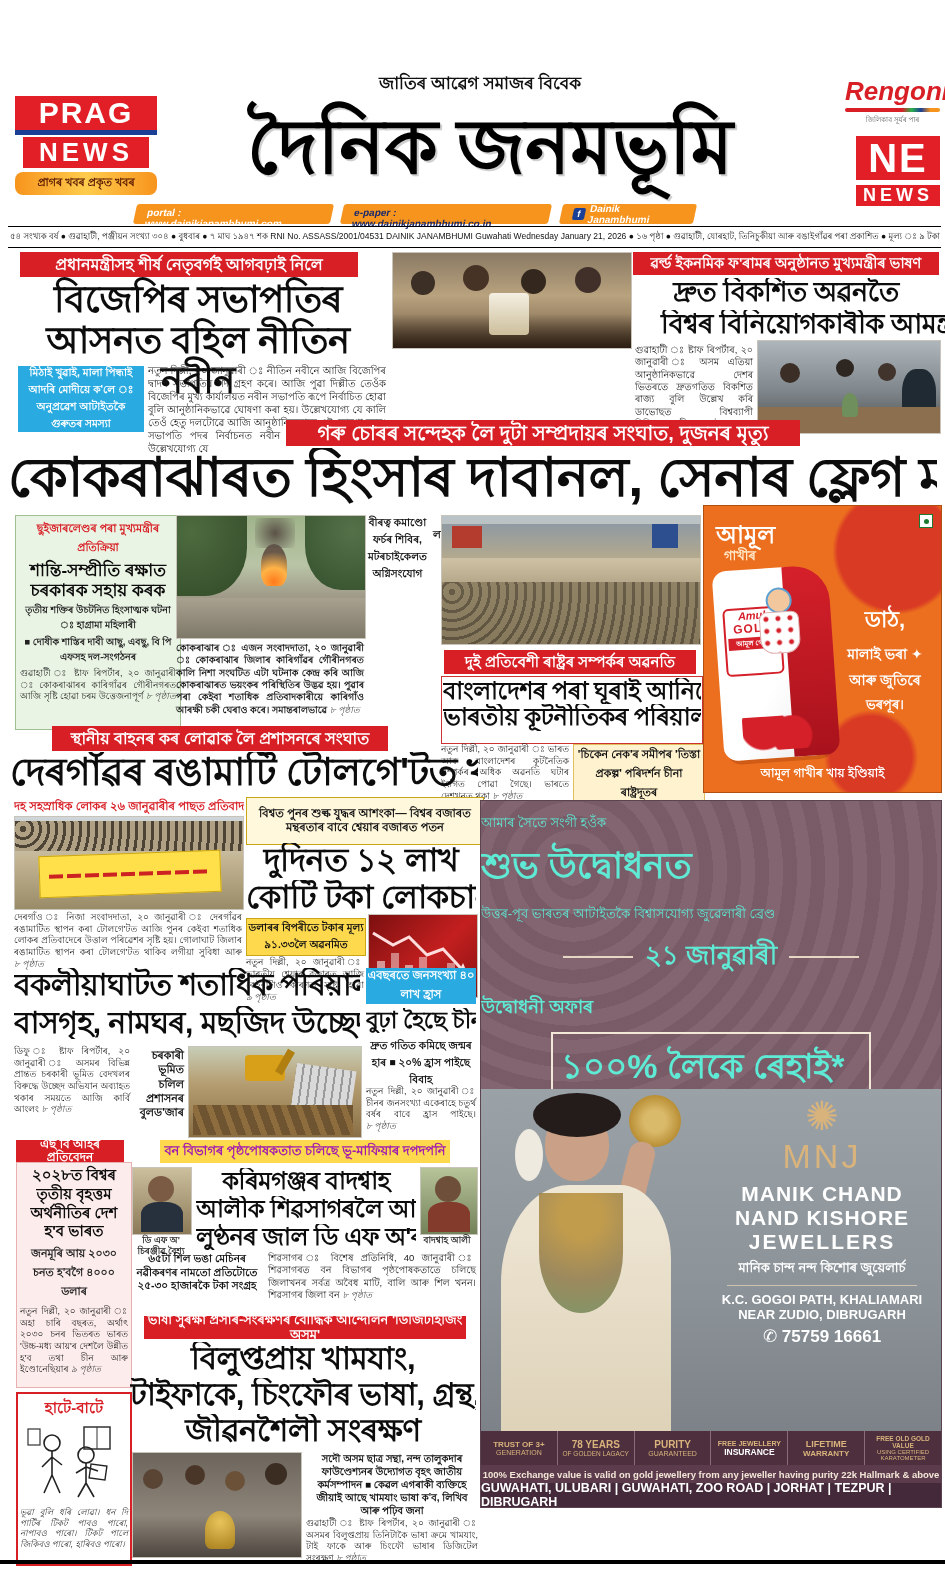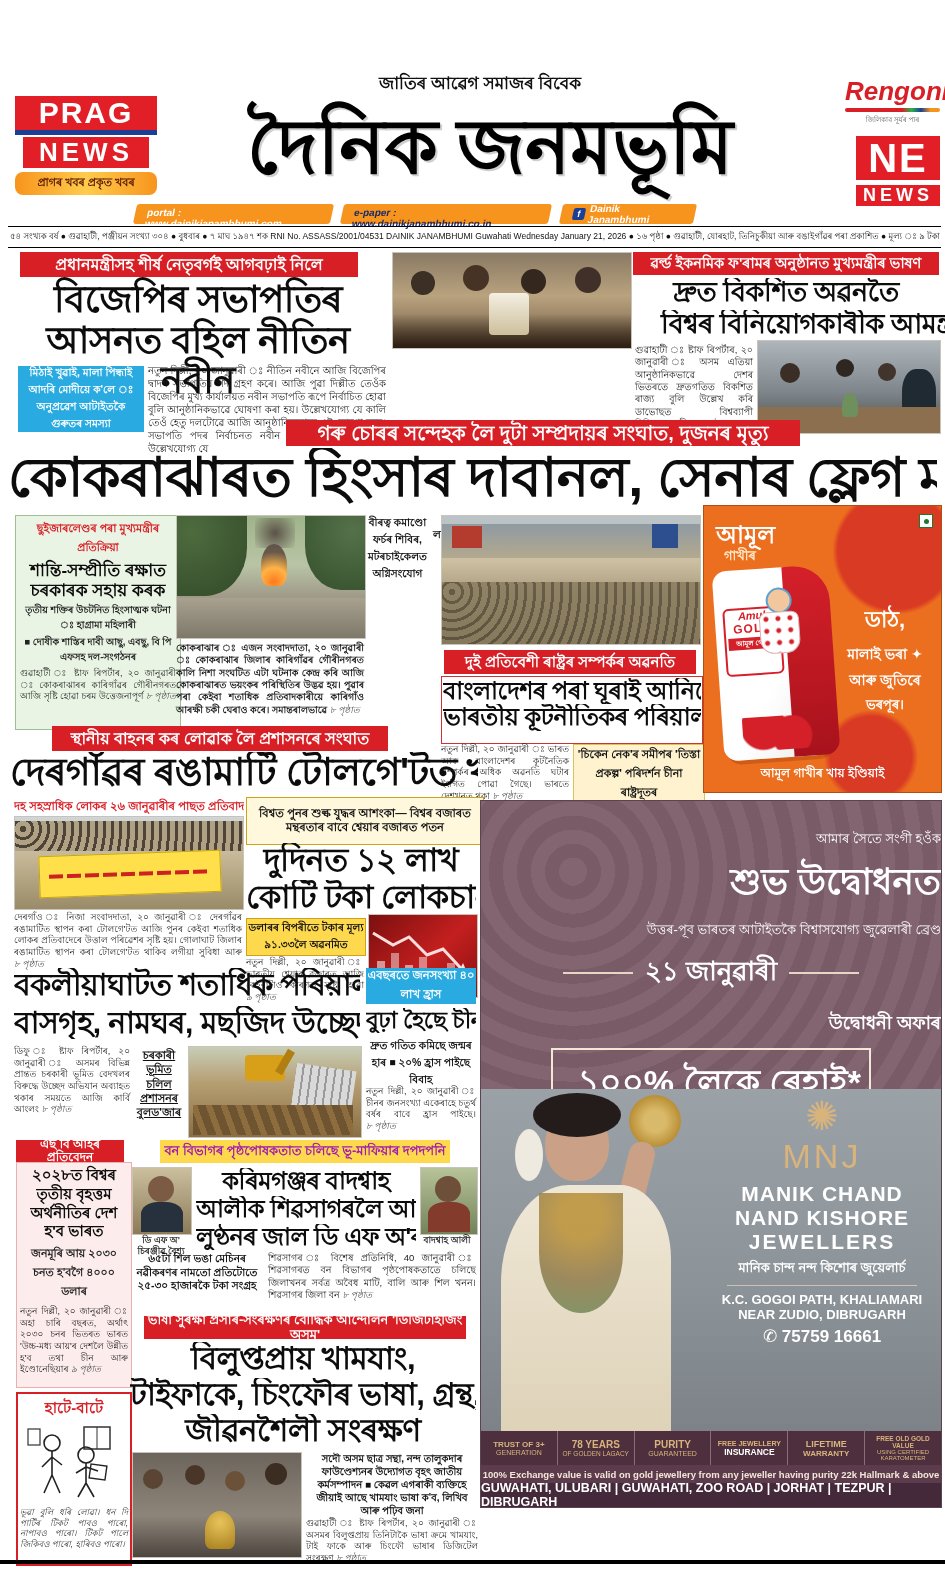--- a/index.html
+++ b/index.html
@@ -177,21 +177,21 @@
       <rect x="64" y="54" width="8" height="22" fill="#ffffff" opacity="0.55"></rect>
       <rect x="78" y="48" width="8" height="28" fill="#ffffff" opacity="0.45"></rect>
       <polyline points="4,18 24,30 40,22 58,40 74,34 100,62" fill="none" stroke="#ffdddd" stroke-width="3"></polyline>
       <polygon points="100,62 90,56 94,48" fill="#ffdddd"></polygon>
     </svg>
   </div>
 
   <div class="abs hl nowrap" style="left:14px;top:968px;width:346px;font-size:30px;">বকলীয়াঘাটত শতাধিক পৰিয়ালৰ</div>
   <div class="abs hl nowrap" style="left:14px;top:1006px;width:346px;font-size:30px;">বাসগৃহ, নামঘৰ, মছজিদ উচ্ছেদ</div>
   <div class="abs bt" style="left:14px;top:1046px;width:116px;height:88px;font-size:9px;"><span>ডিফু ঃ ষ্টাফ ৰিপৰ্টাৰ, ২০ জানুৱাৰী ঃ অসমৰ বিভিন্ন প্ৰান্তত চৰকাৰী ভূমিত বেদখলৰ বিৰুদ্ধে উচ্ছেদ অভিযান অব্যাহত থকাৰ সময়তে আজি কাৰ্বি আংলং</span> <span class="jump">৮ পৃষ্ঠাত</span></div>
-  <div class="abs" style="left:134px;top:1048px;width:50px;height:86px;color:#111;font-weight:bold;font-size:11px;text-align:center;line-height:1.3;text-decoration:underline;">চৰকাৰী ভূমিত চলিল প্ৰশাসনৰ বুলড'জাৰ</div>
+  <div class="abs" style="left:134px;top:1048px;width:50px;height:86px;color:#111;font-weight:bold;font-size:11px;text-align:right;line-height:1.3;">চৰকাৰী ভূমিত চলিল প্ৰশাসনৰ বুলড'জাৰ</div>
   <div class="abs photo" style="left:188px;top:1046px;width:172px;height:90px;background:linear-gradient(180deg,#c7cdb7 0%,#b59e72 40%,#8a6f45 100%);">
     <div style="position:absolute;left:56px;top:8px;width:40px;height:26px;background:#d8a019;border-radius:4px;"></div>
     <div style="position:absolute;left:92px;top:2px;width:8px;height:26px;background:#b07f10;transform:rotate(30deg);"></div>
     <div style="position:absolute;left:104px;top:20px;width:60px;height:54px;background:repeating-linear-gradient(90deg,#d9d9d9 0 6px,#9a9a9a 6px 8px);transform:rotate(8deg);"></div>
     <div style="position:absolute;left:4px;bottom:2px;width:160px;height:30px;background:repeating-linear-gradient(70deg,#6e5430 0 8px,#8d6c3e 8px 14px);"></div>
   </div>
 
   <div class="abs" style="left:366px;top:968px;width:110px;height:36px;background:#29abe2;color:#fff;font-weight:bold;font-size:11.5px;text-align:center;display:flex;align-items:center;justify-content:center;">এবছৰতে জনসংখ্যা ৪০ লাখ হ্ৰাস</div>
   <div class="abs hl nowrap" style="left:366px;top:1008px;width:110px;font-size:23px;">বুঢ়া হৈছে চীন</div>
   <div class="abs" style="left:366px;top:1038px;width:110px;height:46px;color:#111;font-weight:bold;font-size:10.5px;text-align:center;">দ্ৰুত গতিত কমিছে জন্মৰ হাৰ ■ ২০% হ্ৰাস পাইছে বিবাহ</div>
@@ -247,21 +247,21 @@
       <circle cx="66" cy="34" r="8" fill="none" stroke="#222" stroke-width="1.6"></circle>
       <path d="M66 42 L66 62 M66 46 L56 52 M66 46 L78 50 M66 62 L58 76 M66 62 L74 76" stroke="#222" stroke-width="1.6" fill="none"></path>
       <rect x="70" y="44" width="16" height="14" fill="none" stroke="#222" stroke-width="1.4" transform="rotate(8 78 51)"></rect>
     </svg>
     <div style="color:#333;font-size:8.5px;font-style:italic;line-height:1.25;text-align:justify;">ভূৱা বুলি ধৰি লোৱা। ধন দি পাৰ্টিৰ টিকট পাবও পাৰো, নাপাবও পাৰো। টিকট পালে জিকিবও পাৰো, হাৰিবও পাৰো।</div>
   </div>
 
   <div class="abs" style="left:480px;top:800px;width:460px;height:706px;background:#7e5f6b;overflow:hidden;border:1px solid #5c4350;">
     <div style="position:absolute;left:0;top:0;width:100%;height:100%;background:repeating-radial-gradient(circle at 20% 10%,rgba(255,255,255,.04) 0 14px,rgba(0,0,0,.04) 14px 28px);"></div>
 
-    <div style="position:relative;text-align:right;color:#ffffff;padding-top:28px;">
+    <div style="position:relative;text-align:left;color:#5eead4;padding-top:12px;">
       <div style="font-size:13px;">আমাৰ সৈতে সংগী হওঁক</div>
       <div style="font-size:36px;font-weight:800;margin-top:4px;">শুভ উদ্বোধনত</div>
       <div style="font-size:13px;margin-top:6px;">উত্তৰ-পূব ভাৰতৰ আটাইতকৈ বিশ্বাসযোগ্য জুৱেলাৰী ব্ৰেণ্ড</div>
       <div style="display:flex;align-items:center;justify-content:center;gap:12px;margin-top:10px;">
         <div style="width:70px;height:2px;background:#e6d7c4;"></div>
         <div style="font-size:26px;font-weight:800;">২১ জানুৱাৰী</div>
         <div style="width:70px;height:2px;background:#e6d7c4;"></div>
       </div>
       <div style="font-size:18px;font-weight:bold;margin-top:14px;">উদ্বোধনী অফাৰ</div>
       <div style="width:300px;margin:8px auto 0 auto;border:2px solid #f3e7d8;padding:6px 8px;">

